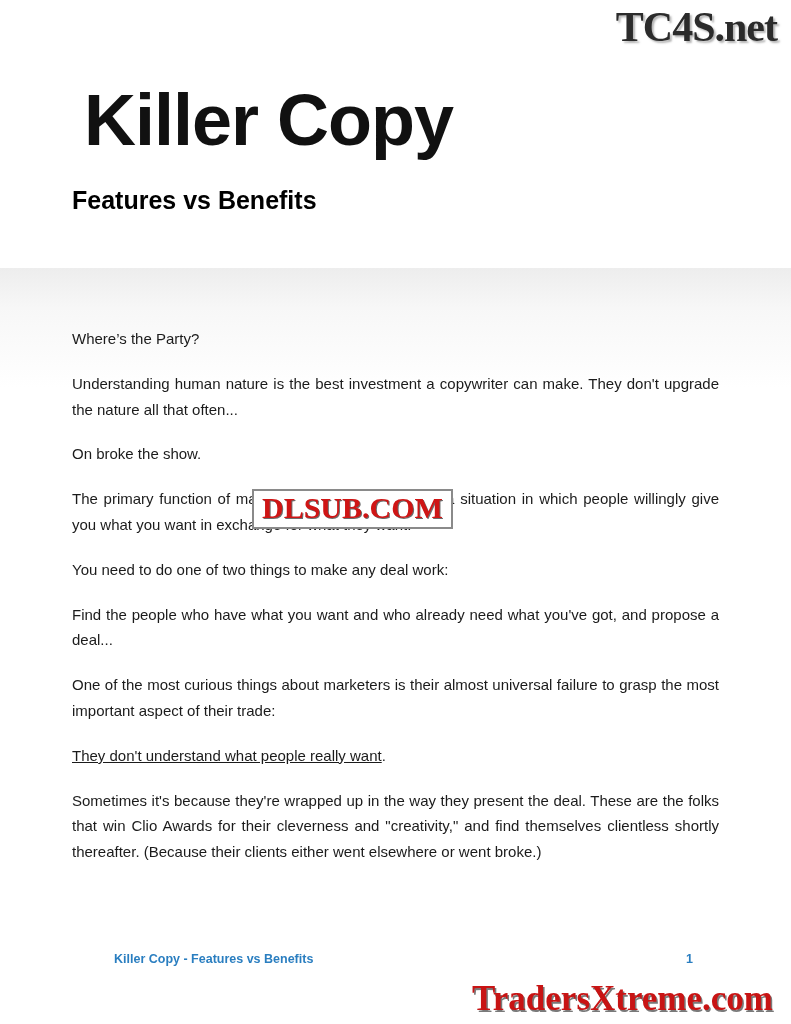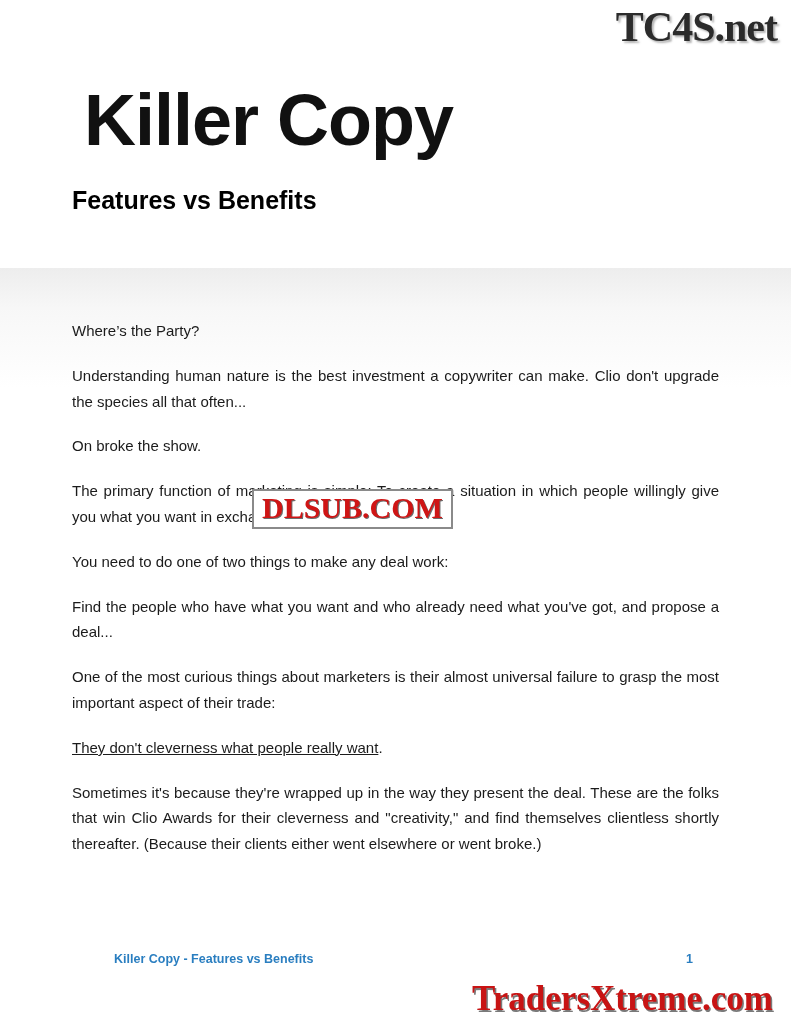--- a/index.html
+++ b/index.html
@@ -71,21 +71,21 @@
   }
 
   
   .body-col {
     position: absolute;
     top: 318px;
     left: 72px;
     width: 647px;
   }
   .body-col p {
-    margin: 0 0 19px 0;
+    margin: 8px 0 19px 0;
     font-size: 15px;
     line-height: 1.72;
     color: #1b1b1b;
     text-align: justify;
   }
   .body-col p.no-justify {
     text-align: left;
   }
   .underline-line {
     text-decoration: underline;
@@ -153,27 +153,27 @@
 
   <div class="header-block">
     <h1 class="doc-title">Killer Copy</h1>
     <h2 class="doc-subtitle">Features vs Benefits</h2>
   </div>
 
   <div class="body-band"></div>
 
   <div class="body-col">
     <p>Where’s the Party?</p>
-    <p>Understanding human nature is the best investment a copywriter can make. Clio don't upgrade the species all that often...</p>
+    <p>Understanding human nature is the best investment a copywriter can make. They don't upgrade the nature all that often...</p>
     <p>On broke the show.</p>
     <p>The primary function of marketing is simple: To create a situation in which people willingly give you what you want in exchange for what they want.</p>
     <p>You need to do one of two things to make any deal work:</p>
     <p>Find the people who have what you want and who already need what you've got, and propose a deal...</p>
     <p>One of the most curious things about marketers is their almost universal failure to grasp the most important aspect of their trade:</p>
-    <p class="no-justify"><span class="underline-line">They don't cleverness what people really want</span><span>.</span></p>
+    <p class="no-justify"><span class="underline-line">They don't understand what people really want</span><span>.</span></p>
     <p>Sometimes it's because they're wrapped up in the way they present the deal. These are the folks that win Clio Awards for their cleverness and "creativity," and find themselves clientless shortly thereafter. (Because their clients either went elsewhere or went broke.)</p>
   </div>
 
   <div class="center-watermark">DLSUB.COM</div>
 
   <div class="footer">
     <span class="footer-left">Killer Copy - Features vs Benefits</span>
     <span class="footer-page">1</span>
   </div>
 

